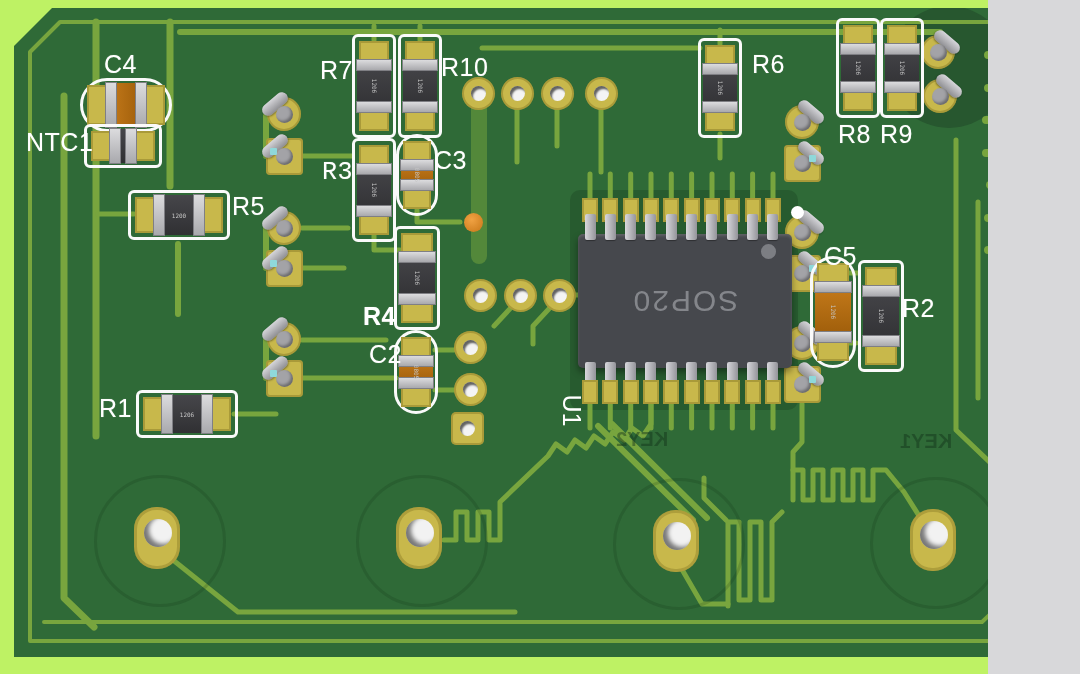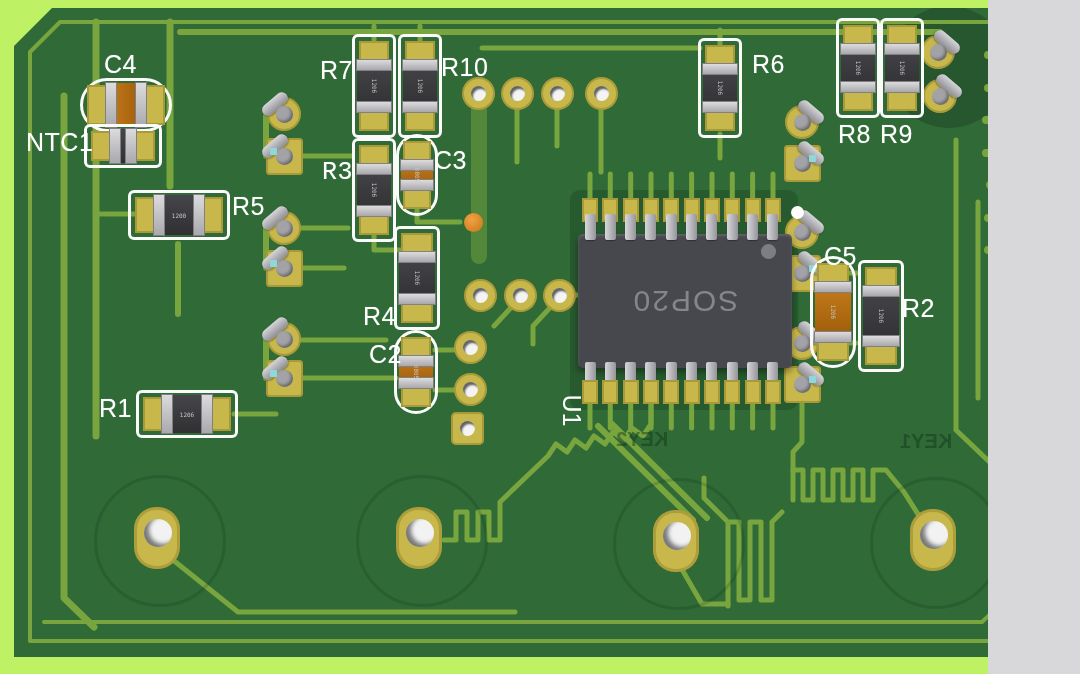--- a/index.html
+++ b/index.html
@@ -308,21 +308,21 @@
         <div class="part" style="left: 394px; top: 226px; width: 46px; height: 104px;">
           <div class="silk" style="border-radius: 6px;"></div>
           <div class="pad" style="left: 7px; top: 7px; width: 32px; height: 22px;"></div>
           <div class="pad" style="left: 7px; top: 75px; width: 32px; height: 22px;"></div>
           <div class="body-res" style="left: 5px; top: 26px; width: 36px; height: 52px;">
             <div class="cap" style="left: 0px; top: 0px; width: 100%; height: 10px;"></div>
             <div class="cap" style="left: 0px; bottom: 0px; width: 100%; height: 10px;"></div>
             <span class="mark v">1206</span>
           </div>
         </div>
-        <span class="lbl" style="left: 363px; top: 302px;">R4</span>
+        <span class="lbl" style="left: 363px; top: 302px; font-weight: bold;">R4</span>
         <div class="part" style="left: 394px; top: 330px; width: 44px; height: 84px;">
           <div class="silk" style="border-radius: 22px;"></div>
           <div class="pad" style="left: 7px; top: 7px; width: 30px; height: 22px;"></div>
           <div class="pad" style="left: 7px; top: 55px; width: 30px; height: 22px;"></div>
           <div class="body-cap-v" style="left: 5px; top: 26px; width: 34px; height: 32px;">
             <div class="cap" style="left: 0px; top: 0px; width: 100%; height: 10px;"></div>
             <div class="cap" style="left: 0px; bottom: 0px; width: 100%; height: 10px;"></div>
             <span class="mark v">0805</span>
           </div>
         </div>

